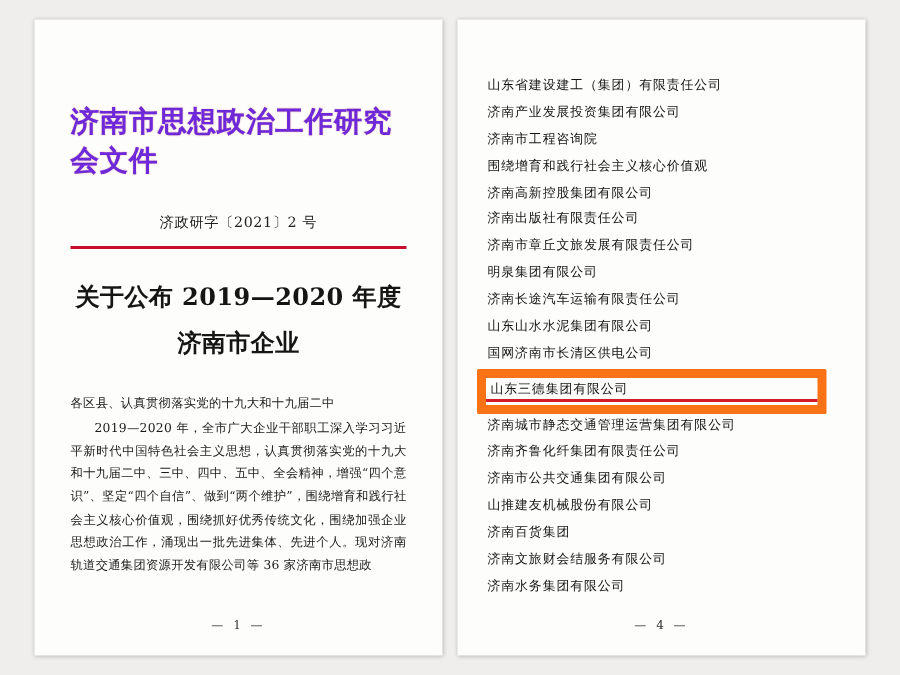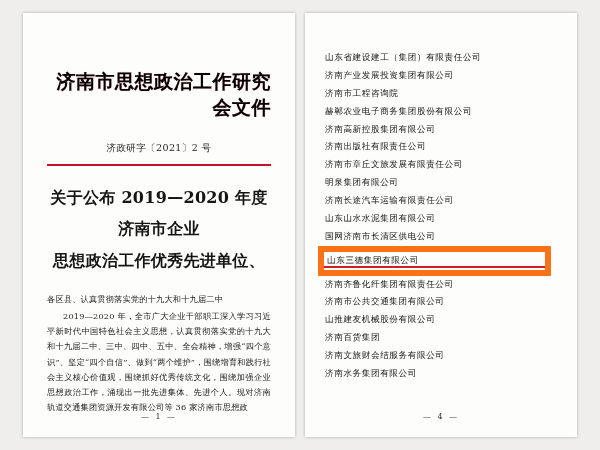--- a/index.html
+++ b/index.html
@@ -36,22 +36,22 @@
     padding: 26px 24px 14px 24px;
   }
   .page-right {
     width: 272px;
     height: 424px;
     padding: 26px 26px 14px 16px;
   }
 
   
   .doc-title {
-    text-align: right;
-    color: #000000;
+    text-align: left;
+    color: #6d28d9;
     font-family: "DejaVu Serif", serif;
     font-weight: bold;
     font-size: 19px;
     letter-spacing: 0.5px;
     line-height: 1.35;
     margin-top: 30px;
     text-shadow: 0 0 1px rgba(200,16,46,0.4);
   }
   .doc-number {
     text-align: center;
@@ -140,45 +140,45 @@
 
 <div class="scan">
 
   <div class="page page-left">
     <div class="doc-title">济南市思想政治工作研究会文件</div>
     <div class="doc-number">济政研字〔2021〕2 号</div>
     <div class="red-rule"></div>
 
     <div class="notice-title">
       <div>关于公布 2019—2020 年度济南市企业</div>
-      <div>思想政治工作优秀先进单位、</div>
     </div>
 
     <div class="body-block">
       <p>各区县、认真贯彻落实党的十九大和十九届二中</p>
       <p class="indent">2019—2020 年，全市广大企业干部职工深入学习习近平新时代中国特色社会主义思想，认真贯彻落实党的十九大和十九届二中、三中、四中、五中、全会精神，增强“四个意识”、坚定“四个自信”、做到“两个维护”，围绕增育和践行社会主义核心价值观，围绕抓好优秀传统文化，围绕加强企业思想政治工作，涌现出一批先进集体、先进个人。现对济南轨道交通集团资源开发有限公司等 36 家济南市思想政</p>
     </div>
 
     <div class="page-footer">— 1 —</div>
   </div>
 
   <div class="page page-right">
     <ul class="unit-list">
       <li>山东省建设建工（集团）有限责任公司</li>
       <li>济南产业发展投资集团有限公司</li>
       <li>济南市工程咨询院</li>
-      <li>赫郸农业电子商务集团股份有限公司</li>
+      <li>围绕增育和践行社会主义核心价值观</li>
       <li>济南高新控股集团有限公司</li>
       <li>济南出版社有限责任公司</li>
       <li>济南市章丘文旅发展有限责任公司</li>
       <li>明泉集团有限公司</li>
       <li>济南长途汽车运输有限责任公司</li>
       <li>山东山水水泥集团有限公司</li>
       <li>国网济南市长清区供电公司</li>
       <li class="marked underlined">山东三德集团有限公司</li>
+      <li>济南城市静态交通管理运营集团有限公司</li>
       <li>济南齐鲁化纤集团有限责任公司</li>
       <li>济南市公共交通集团有限公司</li>
       <li>山推建友机械股份有限公司</li>
       <li>济南百货集团</li>
       <li>济南文旅财会结服务有限公司</li>
       <li>济南水务集团有限公司</li>
     </ul>
 
     <div class="page-footer">— 4 —</div>
   </div>

